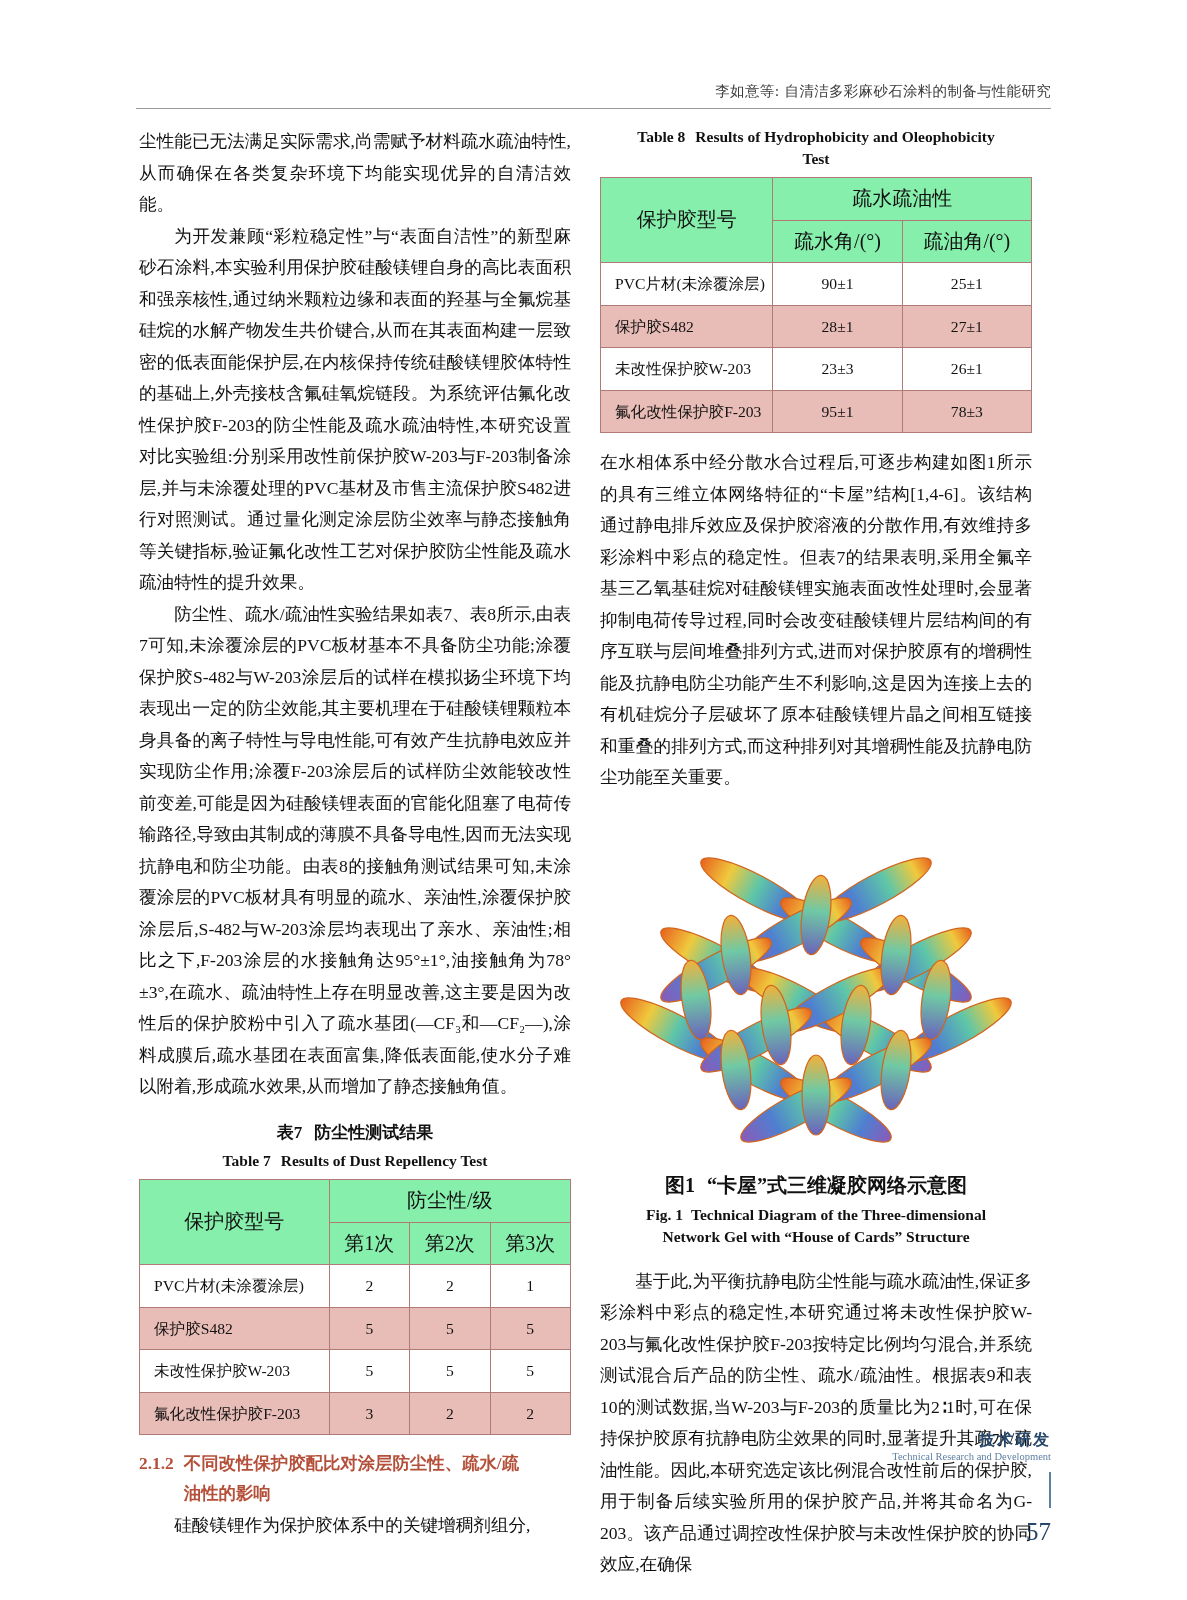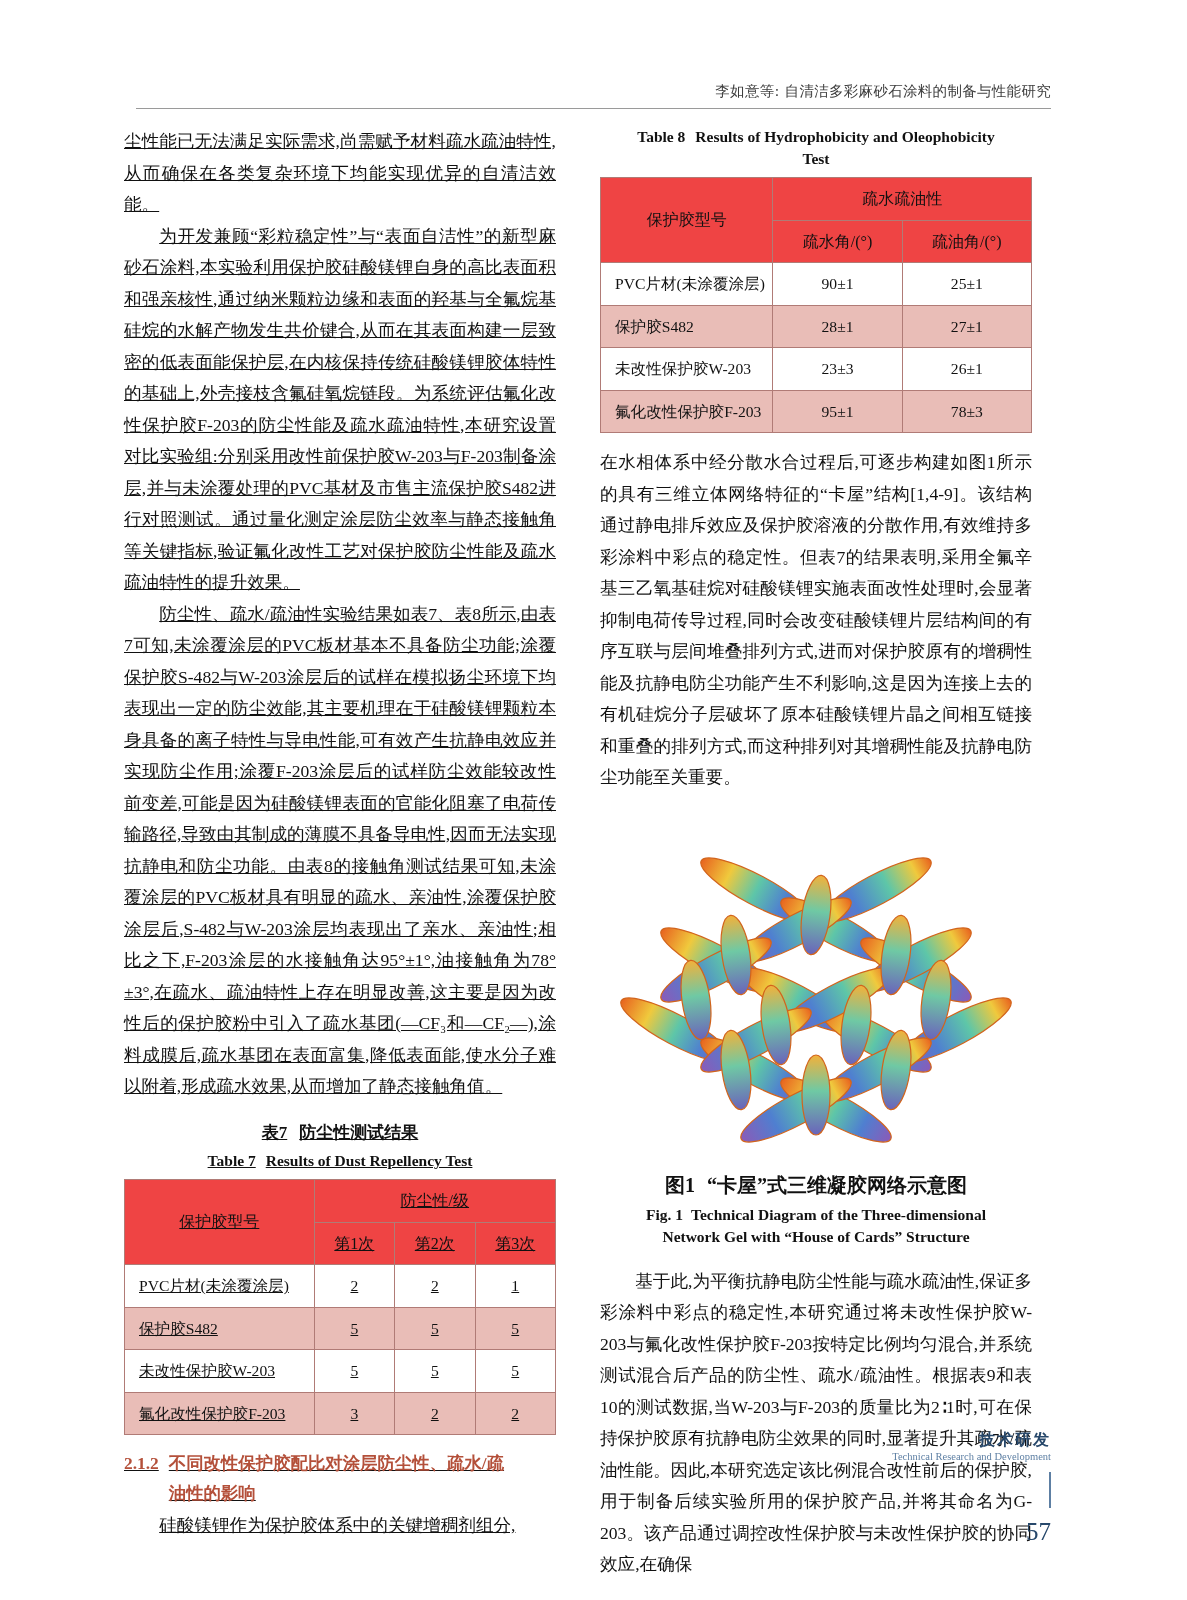--- a/index.html
+++ b/index.html
@@ -34,21 +34,21 @@
   
   .col{
     position:absolute;
     top:126px;
     width:432px;
     font-size:17.6px;
     line-height:31.5px;
     text-align:justify;
     color:#111;
   }
-  .col-left{left:124px;text-decoration:underline;}
+  .col-left{left:139px;}
   .col-right{left:600px;}
   .col p{margin:0;}
   .col p.indent{text-indent:2em;}
   
   .tbl-block{margin-top:14px;}
   .tbl-title-cn{
     text-align:center;
     font-size:17px;
     font-weight:bold;
     font-family:"Liberation Serif", serif;
@@ -70,22 +70,22 @@
     font-size:15.6px;
     font-family:"Liberation Serif", serif;
   }
   table td,table th{
     border:1px solid #b07b76;
     padding:5px 6px;
     text-align:center;
     font-weight:normal;
   }
   thead td,thead th{
-    background:#ef4444;
-    font-size:16px;
+    background:#86efac;
+    font-size:20px;
   }
   tbody tr:nth-child(odd) td{background:#ffffff;}
   tbody tr:nth-child(even) td{background:#e9bdb7;}
   td.left{text-align:left;padding-left:14px;}
   
   .sec-head{
     margin-top:13px;
     display:flex;
     gap:10px;
     font-size:17.4px;
@@ -229,21 +229,21 @@
           </tr>
           <tr>
             <td class="left">氟化改性保护胶F-203</td>
             <td>95±1</td>
             <td>78±3</td>
           </tr>
         </tbody>
       </table>
     </div>
 
-    <p style="margin-top:14px">在水相体系中经分散水合过程后,可逐步构建如图1所示的具有三维立体网络特征的“卡屋”结构[1,4-9]。该结构通过静电排斥效应及保护胶溶液的分散作用,有效维持多彩涂料中彩点的稳定性。但表7的结果表明,采用全氟辛基三乙氧基硅烷对硅酸镁锂实施表面改性处理时,会显著抑制电荷传导过程,同时会改变硅酸镁锂片层结构间的有序互联与层间堆叠排列方式,进而对保护胶原有的增稠性能及抗静电防尘功能产生不利影响,这是因为连接上去的有机硅烷分子层破坏了原本硅酸镁锂片晶之间相互链接和重叠的排列方式,而这种排列对其增稠性能及抗静电防尘功能至关重要。</p>
+    <p style="margin-top:14px">在水相体系中经分散水合过程后,可逐步构建如图1所示的具有三维立体网络特征的“卡屋”结构[1,4-6]。该结构通过静电排斥效应及保护胶溶液的分散作用,有效维持多彩涂料中彩点的稳定性。但表7的结果表明,采用全氟辛基三乙氧基硅烷对硅酸镁锂实施表面改性处理时,会显著抑制电荷传导过程,同时会改变硅酸镁锂片层结构间的有序互联与层间堆叠排列方式,进而对保护胶原有的增稠性能及抗静电防尘功能产生不利影响,这是因为连接上去的有机硅烷分子层破坏了原本硅酸镁锂片晶之间相互链接和重叠的排列方式,而这种排列对其增稠性能及抗静电防尘功能至关重要。</p>
 
     <div class="figure">
       <svg width="420" height="330" viewBox="0 0 420 330">
         <defs>
           <linearGradient id="g1" x1="0" y1="0" x2="1" y2="0">
             <stop offset="0" stop-color="#e8641f"></stop>
             <stop offset="0.25" stop-color="#f0c93d"></stop>
             <stop offset="0.5" stop-color="#5ec6a8"></stop>
             <stop offset="0.75" stop-color="#4f7fd0"></stop>
             <stop offset="1" stop-color="#8a5bb8"></stop>

